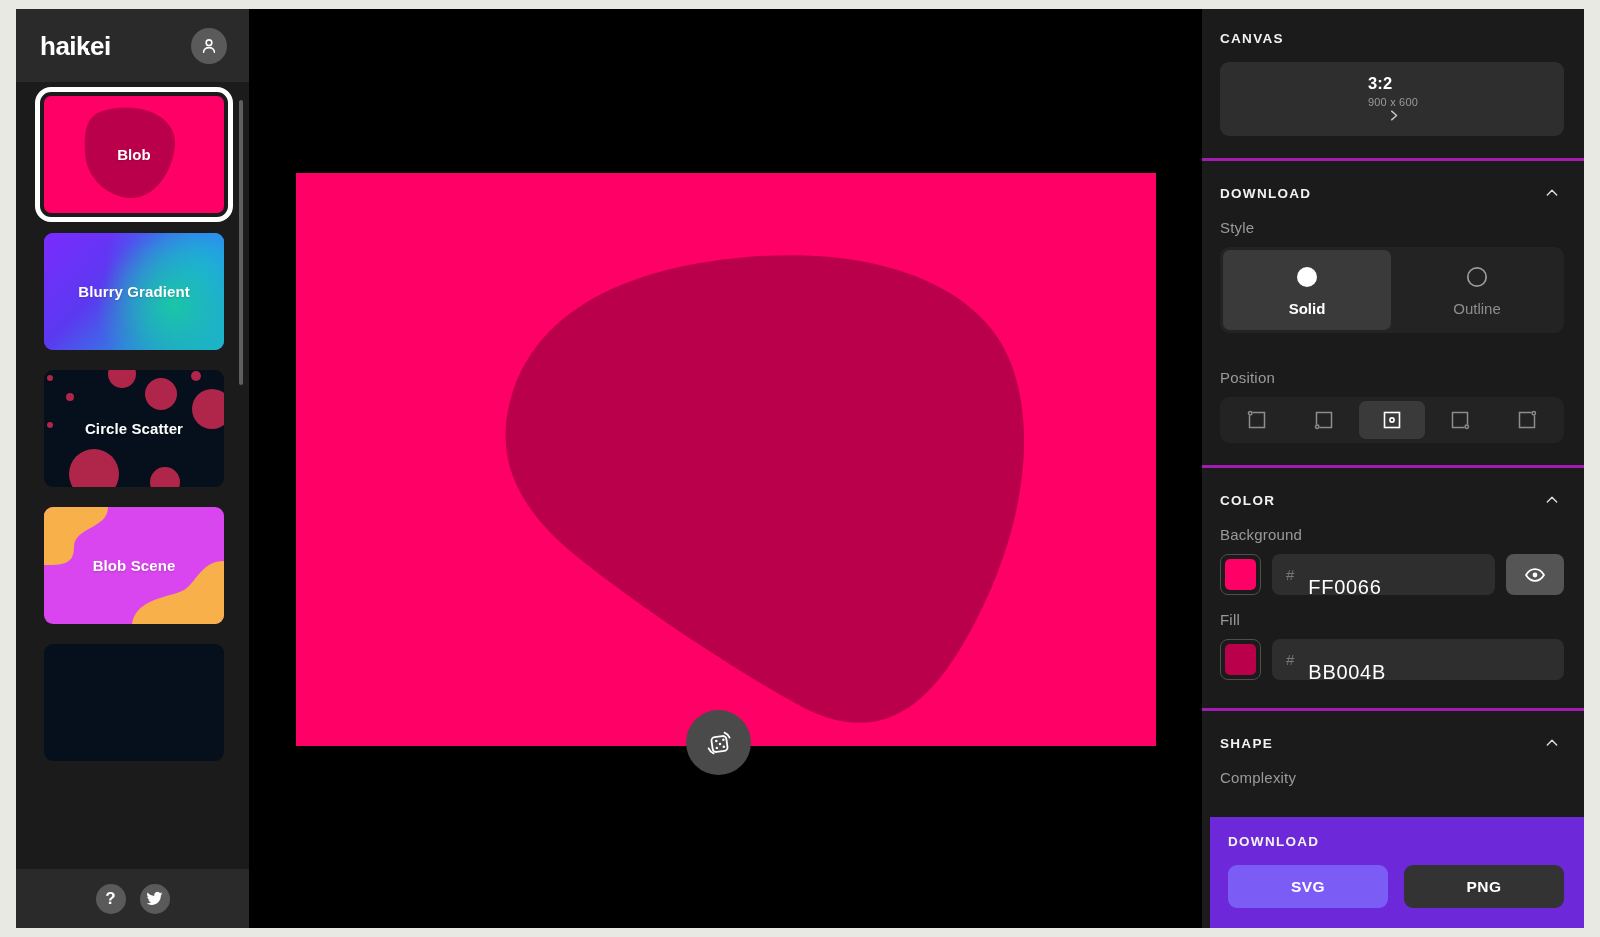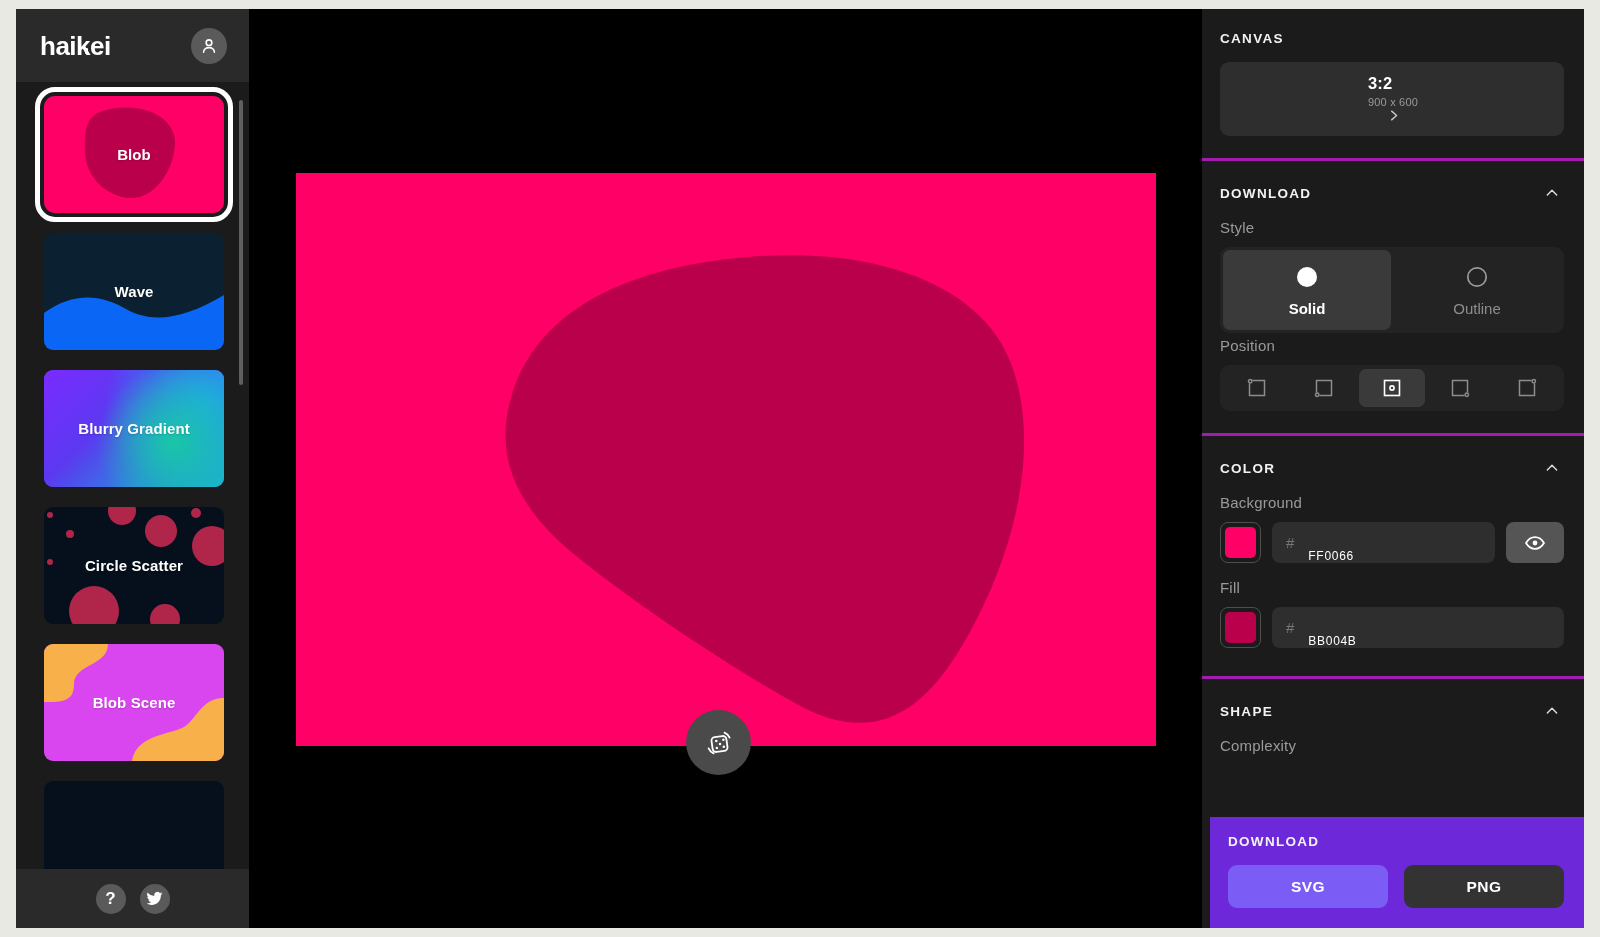--- a/index.html
+++ b/index.html
@@ -327,21 +327,21 @@
     border: none;
     display: flex;
     align-items: center;
     padding: 0 14px;
     gap: 14px;
     cursor: text;
   }
   .hash { color: #777777; font-size: 15px; }
   .hexval {
     color: #ffffff;
-    font-size: 12px;
+    font-size: 20px;
     letter-spacing: .7px;
     font-weight: 400;
     background: none;
     border: none;
     outline: none;
     width: 100%;
     font-family: "Liberation Sans", sans-serif;
     margin-top: 26px;
   }
 
@@ -405,33 +405,27 @@
         <svg width="20" height="20" viewBox="0 0 24 24" fill="none" stroke="#ffffff" stroke-width="1.9" stroke-linecap="round">
           <circle cx="12" cy="8" r="3.4"></circle>
           <path d="M5.5 19.5c0-3.4 2.9-5.6 6.5-5.6s6.5 2.2 6.5 5.6"></path>
         </svg>
       </button>
     </div>
 
     <div id="thumb-scroll">
       <div class="thumb-list">
 
-        <div class="thumb selected" style="background:#FF0066;border-radius:11px;">
+        <div class="thumb selected" style="background:#FF0066;">
           <svg class="thumb-art" viewBox="0 0 180 117" preserveAspectRatio="none">
             <path d="M58 15 C96 4 133 20 131 49 C129 78 108 104 85 102 C61 100 42 80 41 57 C40 34 42 21 58 15 Z" fill="#BB004B"></path>
           </svg>
           <span class="thumb-label">Blob</span>
         </div>
 
-        <div class="thumb" style="background:#0B2030;">
-          <svg class="thumb-art" viewBox="0 0 180 117" preserveAspectRatio="none">
-            <path d="M0 80 C30 58 58 62 82 76 C108 91 140 86 180 62 L180 117 L0 117 Z" fill="#0A66F5"></path>
-          </svg>
-          <span class="thumb-label">Wave</span>
-        </div>
 
         <div class="thumb" style="background:#6B2BF5;">
           <div class="thumb-art" style="background:
                  radial-gradient(circle at 72% 62%, #19C6A6 0%, rgba(25,198,166,0) 52%),
                  radial-gradient(circle at 88% 30%, #1FA8E8 0%, rgba(31,168,232,0) 55%),
                  linear-gradient(135deg,#7A2BFF 0%, #5B39F0 38%, #2E86E0 70%, #17B8C8 100%);"></div>
           <span class="thumb-label">Blurry Gradient</span>
         </div>
 
         <div class="thumb" style="background:#06101C;">
@@ -552,21 +546,21 @@
             <span>Solid</span>
           </button>
           <button class="seg">
             <svg width="24" height="24" viewBox="0 0 24 24" fill="none">
               <circle cx="12" cy="12" r="9.2" stroke="#9a9a9a" stroke-width="1.7"></circle>
             </svg>
             <span>Outline</span>
           </button>
         </div>
 
-        <div class="field-label" style="margin-top:4px;">Position</div>
+        <div class="field-label" style="margin-top:36px;">Position</div>
 
         <div class="pos-group">
           <button class="pos-btn">
             <svg width="24" height="24" viewBox="0 0 24 24" fill="none" stroke="#8d8d8d" stroke-width="1.5">
               <path d="M7.5 4.5 H19.5 V19.5 H4.5 V7.5"></path>
               <circle cx="5.2" cy="5.2" r="1.7"></circle>
             </svg>
           </button>
           <button class="pos-btn">
             <svg width="24" height="24" viewBox="0 0 24 24" fill="none" stroke="#8d8d8d" stroke-width="1.5">

